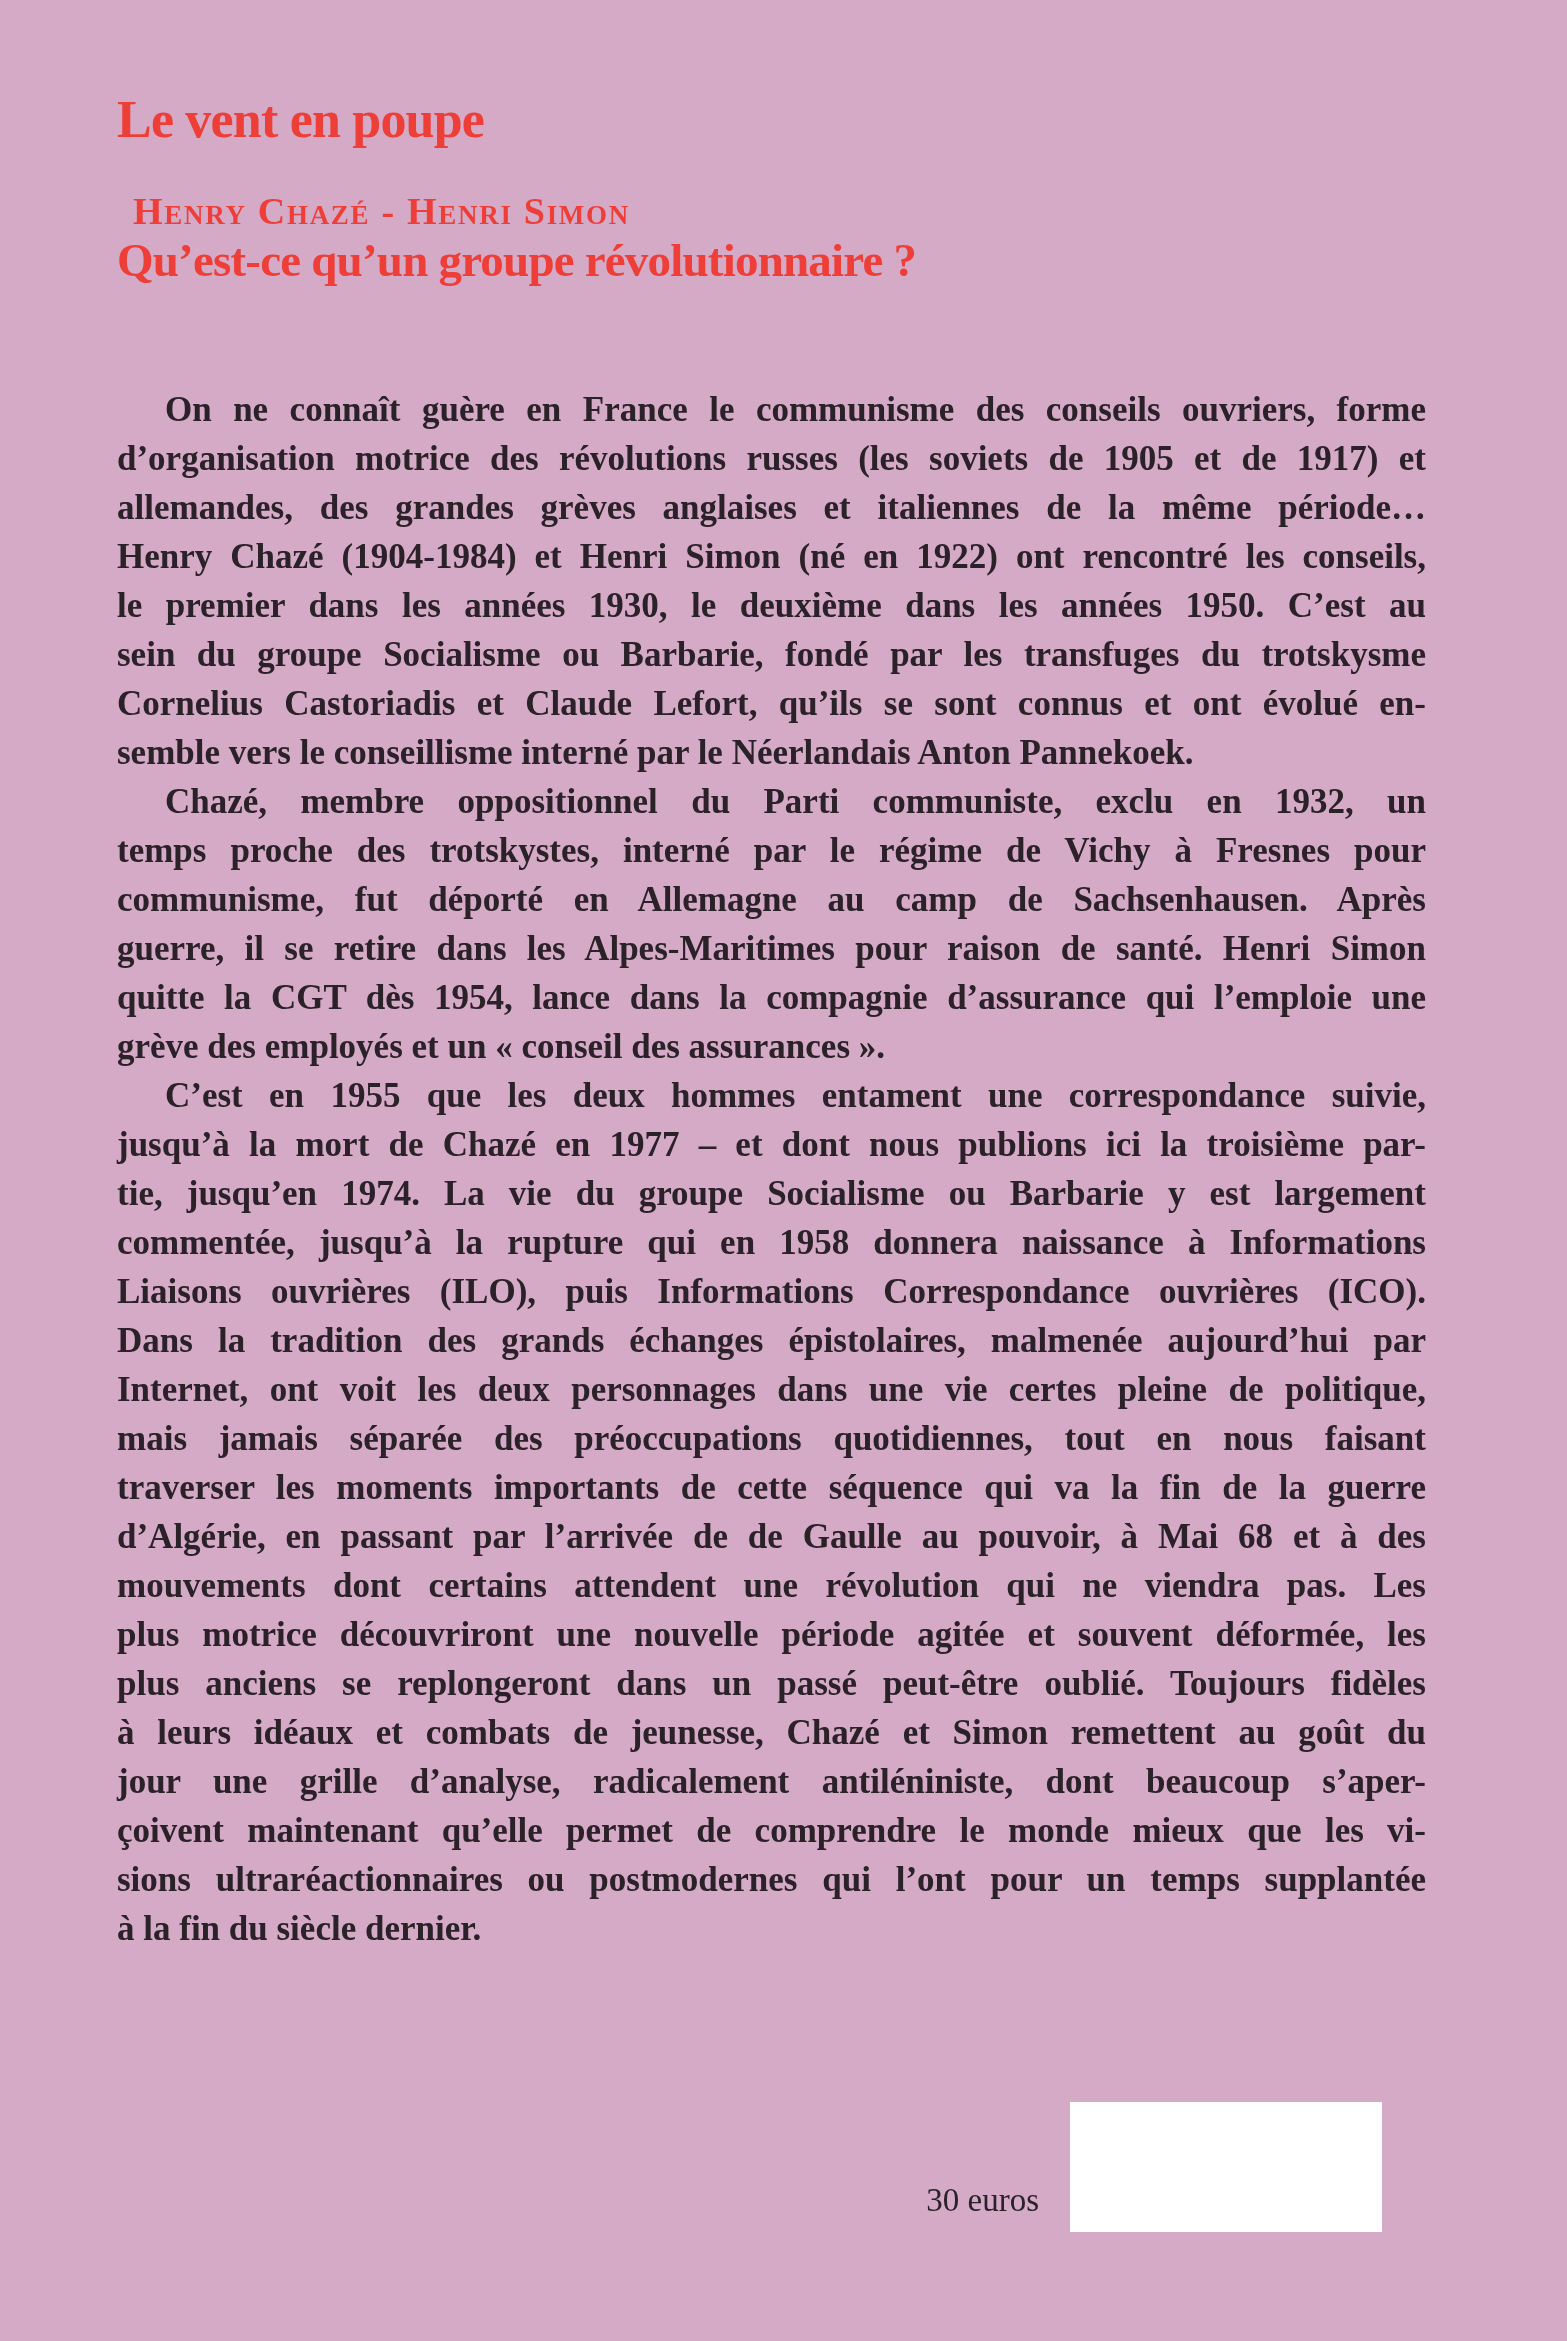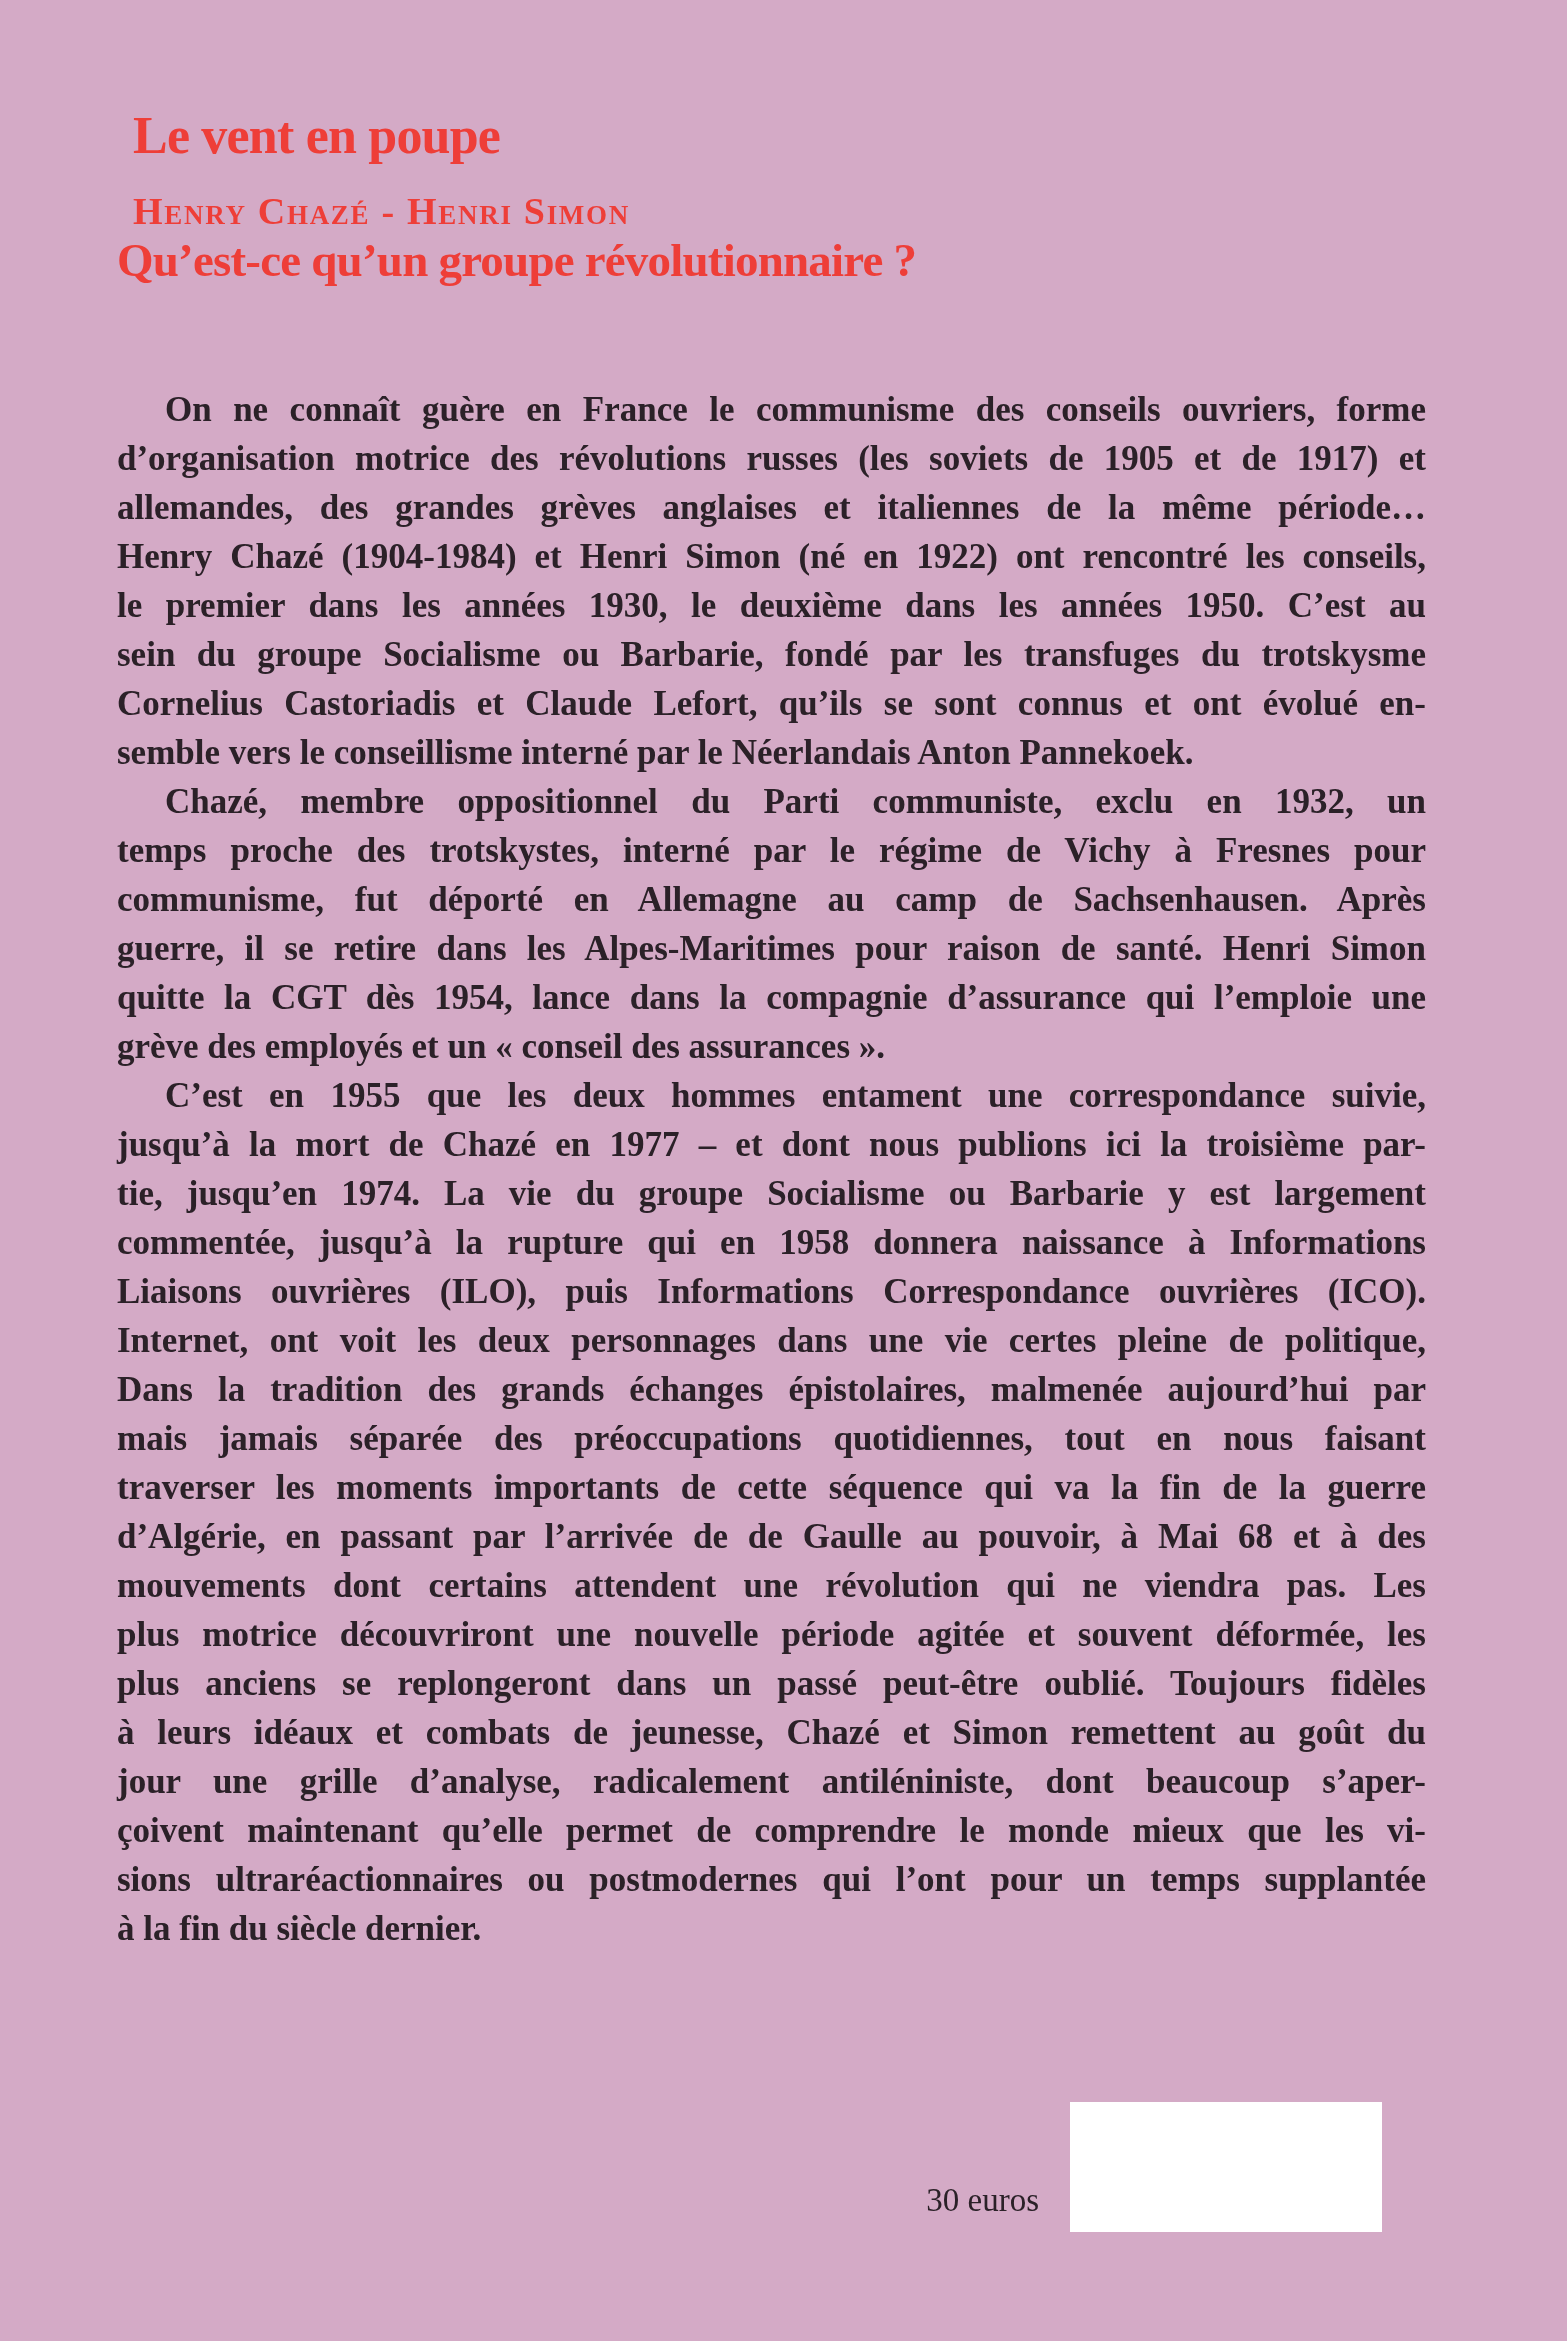--- a/index.html
+++ b/index.html
@@ -12,21 +12,21 @@
   body{
     width:1568px;height:2342px;
     font-family:"Liberation Serif","DejaVu Serif",serif;
     background:var(--bg);
   }
   .cover{
     position:absolute;left:0;top:0;width:1568px;height:2342px;
     background:var(--bg);overflow:hidden;
   }
   .title{
-    position:absolute;left:117px;top:94px;margin:16px;
+    position:absolute;left:117px;top:94px;margin:0;
     font-size:52px;line-height:1;font-weight:700;
     letter-spacing:-0.8px;color:var(--accent);white-space:nowrap;
   }
   .authors{
     position:absolute;left:117px;top:176px;margin:16px;
     font-size:38px;line-height:1;font-weight:700;
     font-variant:small-caps;letter-spacing:1.7px;
     color:var(--accent);white-space:nowrap;
   }
   .subtitle{
@@ -84,22 +84,22 @@
       <div class="bline">temps proche des trotskystes, interné par le régime de Vichy à Fresnes pour</div>
       <div class="bline">communisme, fut déporté en Allemagne au camp de Sachsenhausen. Après</div>
       <div class="bline">guerre, il se retire dans les Alpes-Maritimes pour raison de santé. Henri Simon</div>
       <div class="bline">quitte la CGT dès 1954, lance dans la compagnie d’assurance qui l’emploie une</div>
       <div class="bline last">grève des employés et un « conseil des assurances ».</div>
       <div class="bline indent">C’est en 1955 que les deux hommes entament une correspondance suivie,</div>
       <div class="bline">jusqu’à la mort de Chazé en 1977 – et dont nous publions ici la troisième par-</div>
       <div class="bline">tie, jusqu’en 1974. La vie du groupe Socialisme ou Barbarie y est largement</div>
       <div class="bline">commentée, jusqu’à la rupture qui en 1958 donnera naissance à Informations</div>
       <div class="bline">Liaisons ouvrières (ILO), puis Informations Correspondance ouvrières (ICO).</div>
+      <div class="bline">Dans la tradition des grands échanges épistolaires, malmenée aujourd’hui par</div>
       <div class="bline">Internet, ont voit les deux personnages dans une vie certes pleine de politique,</div>
-      <div class="bline">Dans la tradition des grands échanges épistolaires, malmenée aujourd’hui par</div>
       <div class="bline">mais jamais séparée des préoccupations quotidiennes, tout en nous faisant</div>
       <div class="bline">traverser les moments importants de cette séquence qui va la fin de la guerre</div>
       <div class="bline">d’Algérie, en passant par l’arrivée de de Gaulle au pouvoir, à Mai 68 et à des</div>
       <div class="bline">mouvements dont certains attendent une révolution qui ne viendra pas. Les</div>
       <div class="bline">plus motrice découvriront une nouvelle période agitée et souvent déformée, les</div>
       <div class="bline">plus anciens se replongeront dans un passé peut-être oublié. Toujours fidèles</div>
       <div class="bline">à leurs idéaux et combats de jeunesse, Chazé et Simon remettent au goût du</div>
       <div class="bline">jour une grille d’analyse, radicalement antiléniniste, dont beaucoup s’aper-</div>
       <div class="bline">çoivent maintenant qu’elle permet de comprendre le monde mieux que les vi-</div>
       <div class="bline">sions ultraréactionnaires ou postmodernes qui l’ont pour un temps supplantée</div>

